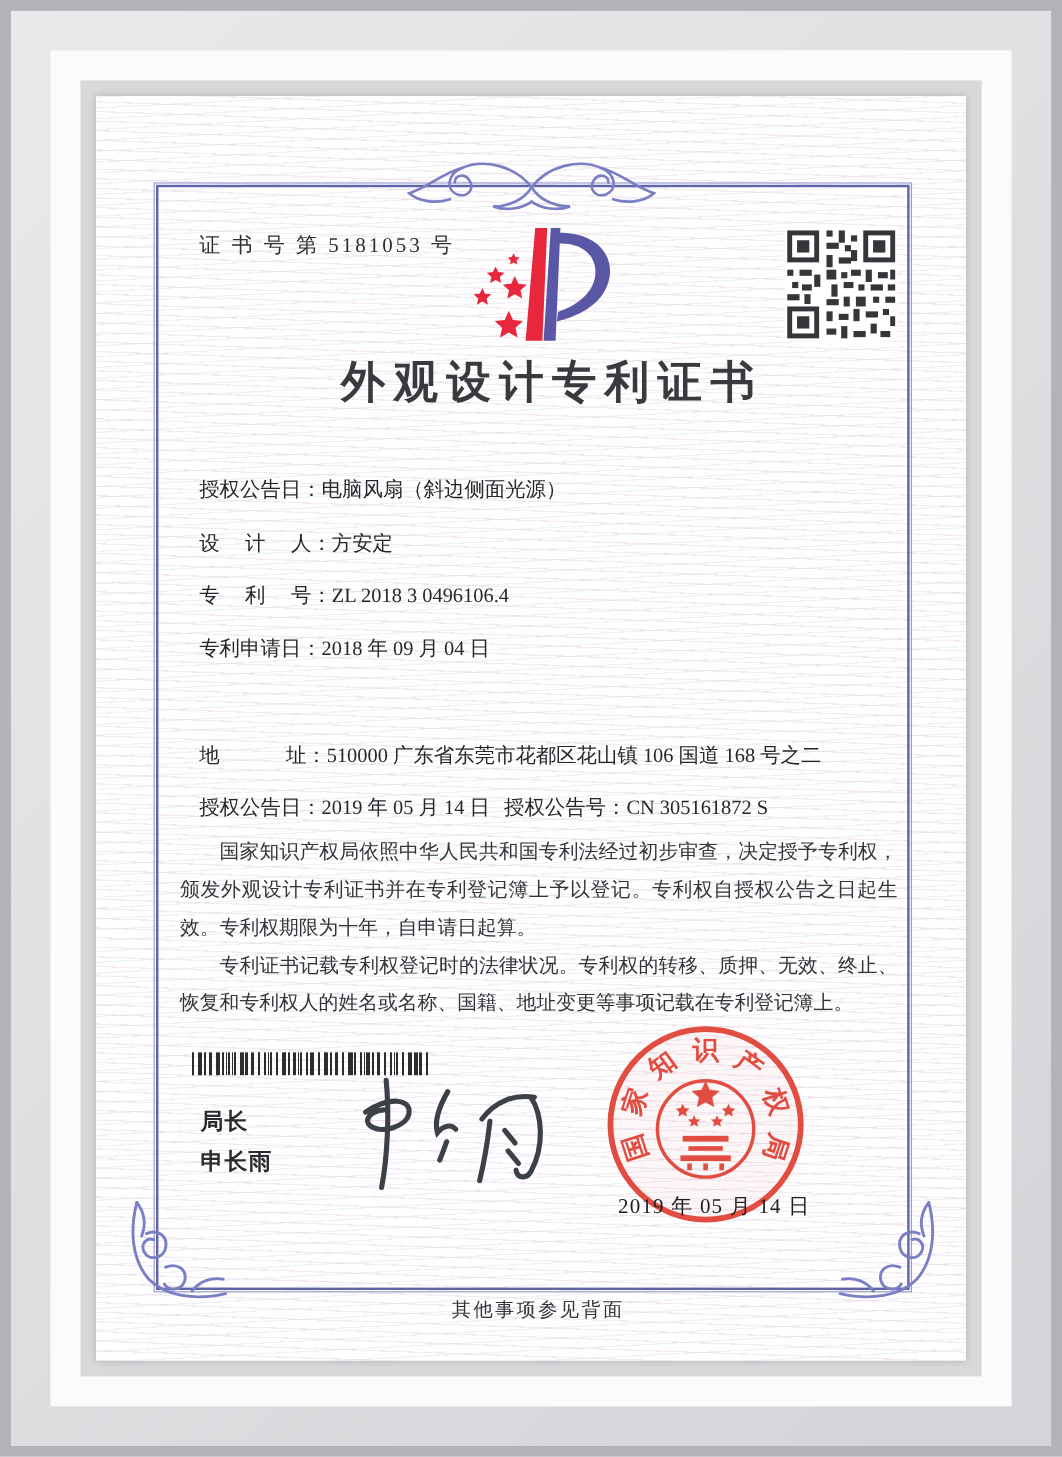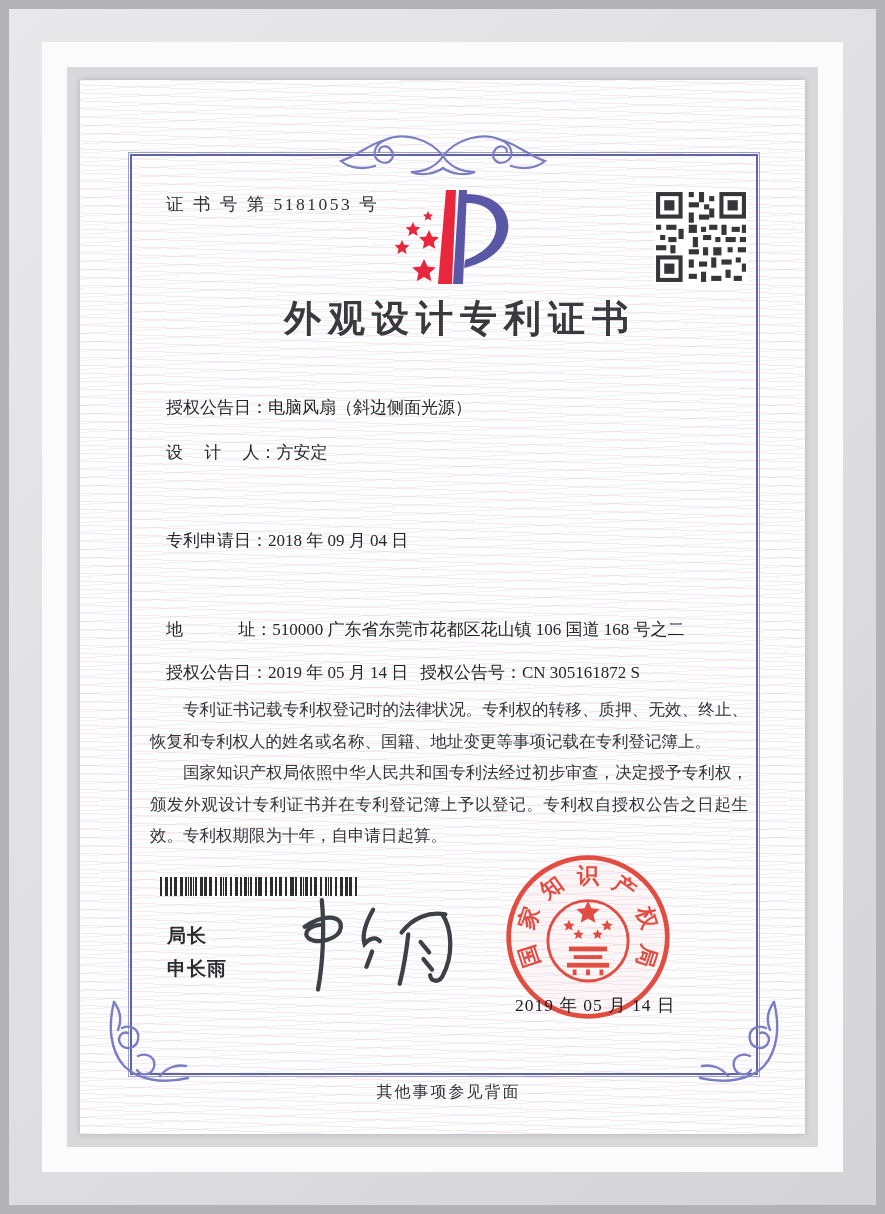--- a/index.html
+++ b/index.html
@@ -178,29 +178,30 @@
           <rect x="56" y="84" width="10" height="5"></rect>
         <rect x="70" y="78" width="5" height="8"></rect>
           <rect x="78" y="84" width="8" height="5"></rect>
       </g>
     </svg>
 
     <div class="title">外观设计专利证书</div>
 
     <div class="field-row row-0"><span>授权公告日：</span><span>电脑风扇（斜边侧面光源）</span></div>
     <div class="field-row row-1"><span>设　 计　 人：</span><span>方安定</span></div>
+    <div class="field-row row-2"><span>专　 利　 号：</span><span>ZL 2018 3 0496106.4</span></div>
     <div class="field-row row-3"><span>专利申请日：</span><span>2018 年 09 月 04 日</span></div>
     <div class="field-row row-5"><span>地　　　 址：</span><span>510000 广东省东莞市花都区花山镇 106 国道 168 号之二</span></div>
 
     <div class="grant-a"><span>授权公告日：</span><span>2019 年 05 月 14 日</span></div>
     <div class="grant-b"><span>授权公告号：</span><span>CN 305161872 S</span></div>
 
     <div class="paras">
+      <p>国家知识产权局依照中华人民共和国专利法经过初步审查，决定授予专利权，颁发外观设计专利证书并在专利登记簿上予以登记。专利权自授权公告之日起生效。专利权期限为十年，自申请日起算。</p>
       <p>专利证书记载专利权登记时的法律状况。专利权的转移、质押、无效、终止、恢复和专利权人的姓名或名称、国籍、地址变更等事项记载在专利登记簿上。</p>
-      <p>国家知识产权局依照中华人民共和国专利法经过初步审查，决定授予专利权，颁发外观设计专利证书并在专利登记簿上予以登记。专利权自授权公告之日起生效。专利权期限为十年，自申请日起算。</p>
     </div>
 
     <div class="barcode"></div>
 
     <div class="director">
       <div>局长</div>
       <div>申长雨</div>
     </div>
 
     <svg class="signature" width="190" height="112" viewBox="0 0 200 112">

